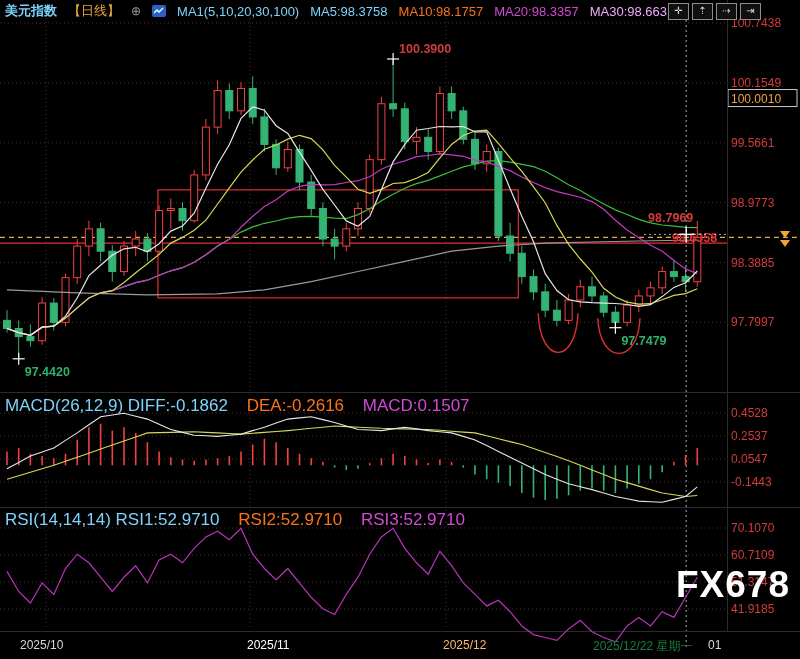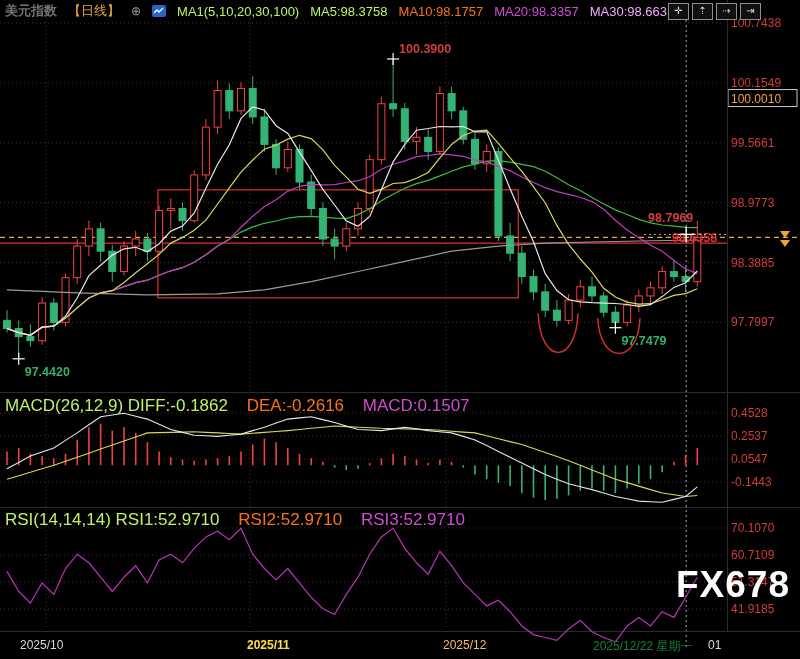--- a/index.html
+++ b/index.html
@@ -1,33 +1,33 @@
 <!DOCTYPE html>
 <html><head>
 <meta charset="utf-8">
 <style>
   html,body{margin:0;padding:0;background:#000;}
   #app{position:relative;width:800px;height:659px;background:#000;overflow:hidden;
        font-family:"Liberation Sans",sans-serif;-webkit-font-smoothing:antialiased;}
   #chart-svg{position:absolute;left:0;top:0;z-index:1;}
   .hdr{position:absolute;left:0;top:0;height:22px;display:flex;align-items:center;
        gap:11px;padding-left:5px;font-size:13px;white-space:nowrap;z-index:5;color:#e6e6e6;}
-  .hdr .sym{font-weight:700;color:#737373;}
+  .hdr .sym{font-weight:700;color:#7dd3fc;}
   .hdr .per{color:#e8a33d;}
   .hdr .plus{color:#9a9a9a;font-size:12px;}
   .mini-icon{width:14px;height:12px;background:#2b62c4;border-radius:2px;display:inline-flex;
        align-items:center;justify-content:center;}
   .toolbar{position:absolute;left:668px;top:3px;display:flex;gap:3px;z-index:6;}
   .tool{width:19px;height:15px;border:1px solid #8d8d8d;background:#101010;color:#dddddd;
        font-size:10px;line-height:14px;text-align:center;cursor:pointer;}
   .pane-hdr{position:absolute;left:5px;font-size:17px;white-space:nowrap;z-index:5;}
   .pane-hdr span{margin-right:14px;}
   #macd-hdr{top:396px;}
   #rsi-hdr{top:510px;text-align:center;}
-  .c-white{color:#bef264;} .c-yellow{color:#f97316;} .c-magenta{color:#d24ad2;}
+  .c-white{color:#7dd3fc;} .c-yellow{color:#f97316;} .c-magenta{color:#d24ad2;}
   .c-green{color:#f0abfc;}
   #x-axis{position:absolute;left:0;top:636px;width:800px;height:20px;z-index:5;font-size:12px;}
   #x-axis span{position:absolute;top:2px;}
   #watermark{position:absolute;left:676px;top:564px;z-index:7;color:#ffffff;
        font-size:37px;font-weight:700;letter-spacing:1px;}
 </style>
 </head>
 <body>
 
 <div id="app">
@@ -338,20 +338,20 @@
   </div>
 
   <div id="rsi-hdr" class="pane-hdr">
     <span class="c-white">RSI(14,14,14) RSI1:52.9710</span>
     <span class="c-yellow">RSI2:52.9710</span>
     <span class="c-magenta">RSI3:52.9710</span>
   </div>
 
   <div id="x-axis">
       <span style="left: 20px; color: rgb(216, 216, 216);">2025/10</span>
-      <span style="left: 247px; color: #fde047; font-weight: bold;">2025/11</span>
+      <span style="left: 247px; color: #ffffff;">2025/11</span>
       <span style="left: 443px; color: #fdba74;">2025/12</span>
       <span style="left: 593px; color: #15803d;">2025/12/22 星期一</span>
       <span style="left: 708px; color: rgb(216, 216, 216); text-align: right;">01</span>
     </div>
 
   <div id="watermark">FX678</div>
 </div>
 
 </body></html>

